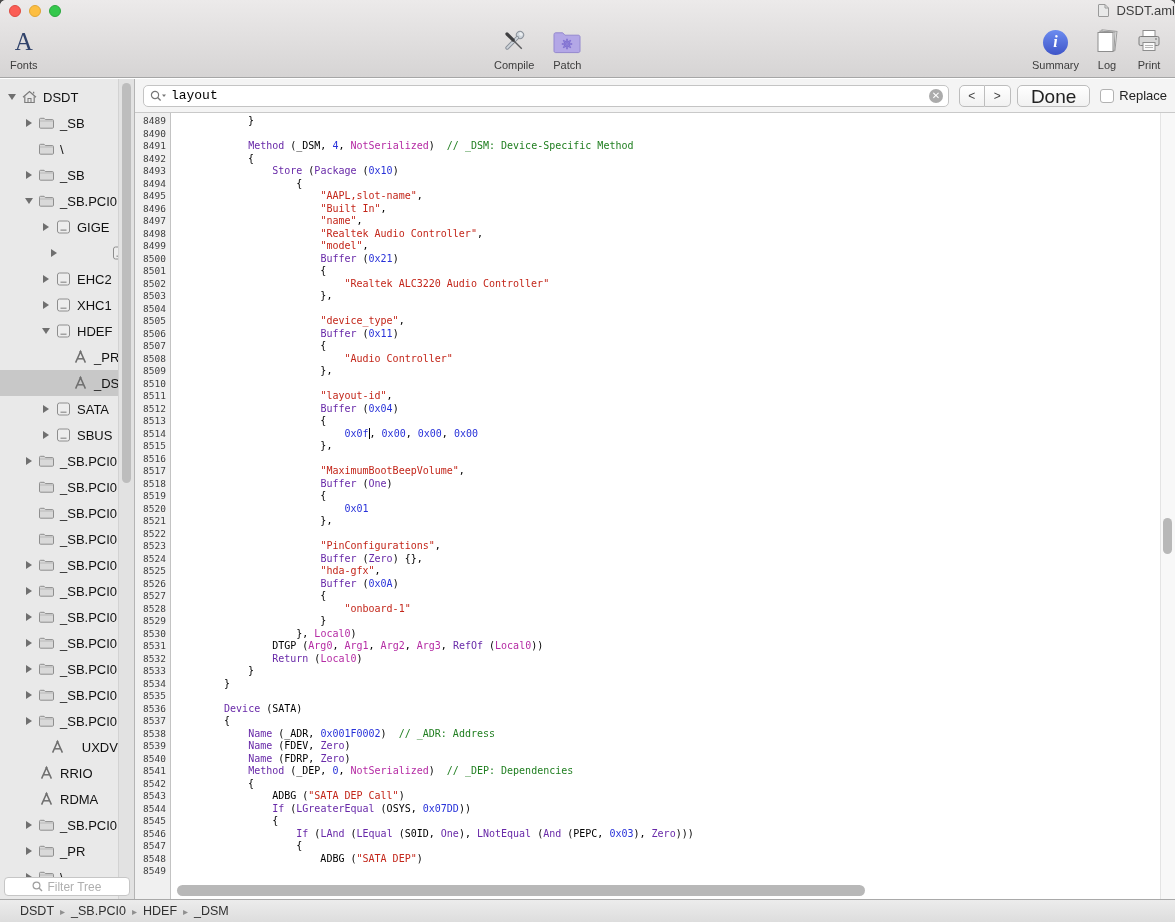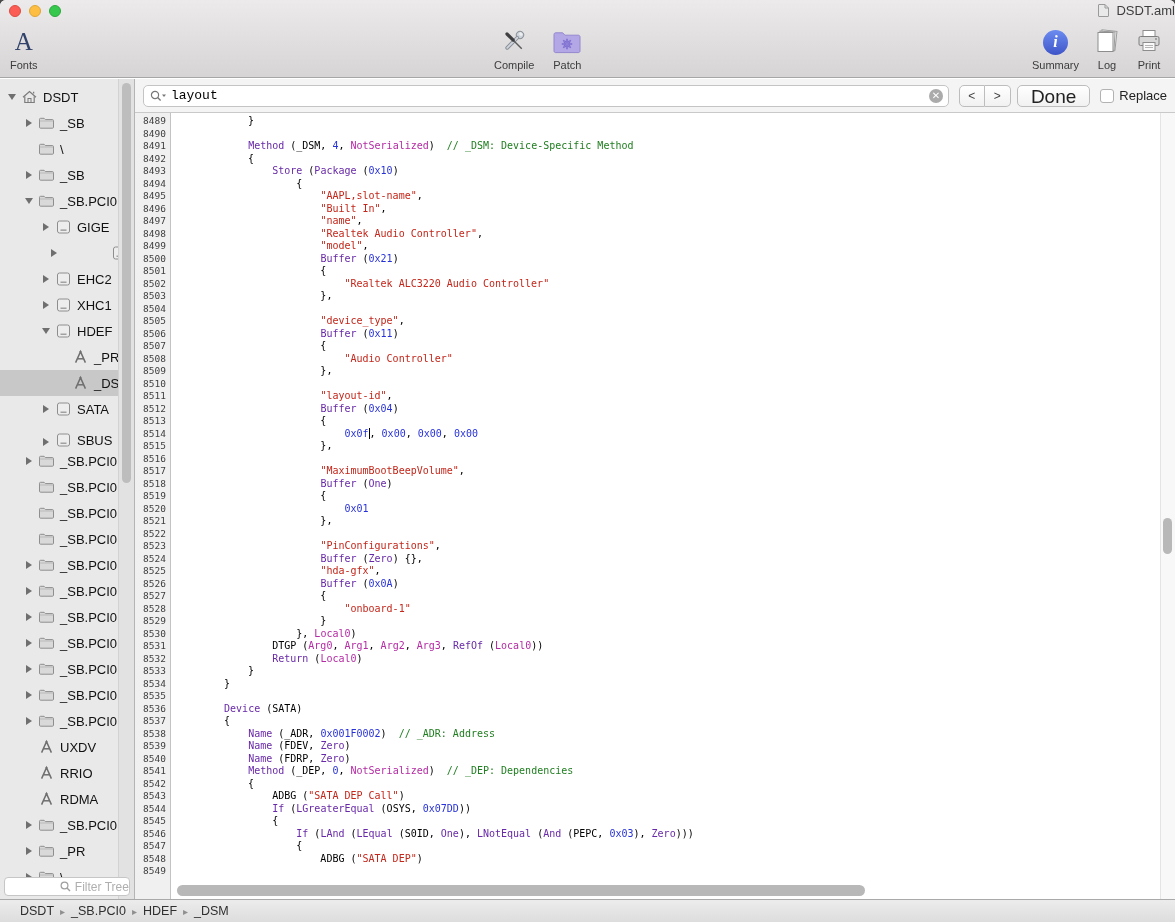--- a/index.html
+++ b/index.html
@@ -37,21 +37,21 @@
   .trow { position:relative; height:26px; display:flex; align-items:center; font-size:13px; color:#111; white-space:nowrap; }
   .trow.sel::before { content:""; position:absolute; left:0; right:-16px; top:0; bottom:0; background:var(--selection); }
   .trow > * { position:relative; }
   .disc { width:12px; height:12px; display:inline-flex; align-items:center; justify-content:center; flex:0 0 12px; }
   .disc .tri-r { width:0; height:0; border-left:6px solid #6f6f6f; border-top:4px solid transparent; border-bottom:4px solid transparent; }
   .disc .tri-d { width:0; height:0; border-top:6px solid #6f6f6f; border-left:4px solid transparent; border-right:4px solid transparent; }
   .ticon { width:17px; height:16px; margin:0 5px 0 3px; flex:0 0 17px; }
   .sb-track { position:absolute; top:0; bottom:0; right:0; width:16px; background:#e2e2e2; border-left:1px solid #d2d2d2; }
   .sb-thumb { position:absolute; top:4px; right:3px; width:9px; height:400px; border-radius:4.5px; background:#bdbdbd; }
   .filterbox { position:absolute; left:4px; right:4px; bottom:3px; height:19px; background:#fff; border:1px solid #c6c6c6;
-               border-radius:4px; display:flex; align-items:center; justify-content:flex-end; gap:4px;
+               border-radius:4px; display:flex; align-items:center; justify-content:center; gap:4px;
                font-size:12px; color:#afafaf; }
 
   
   .editor { position:relative; flex:1; display:flex; flex-direction:column; background:#fff; }
   .searchrow { height:34px; background:#f4f4f4; border-bottom:1px solid #c9c9c9; display:flex; align-items:center; padding:0 8px; }
   .searchfield { position:relative; height:22px; flex:0 0 806px; background:#fff; border:1px solid #c4c4c4; border-radius:5px;
                  display:flex; align-items:center; padding:0 24px 0 6px; }
   .searchfield input { border:none; outline:none; flex:1; font-size:13px; color:#000; background:transparent; margin-left:5px;
                        font-family:Liberation Mono, monospace; }
   .clearbtn { position:absolute; right:5px; top:3px; width:14px; height:14px; border-radius:50%; background:#ababab;
@@ -313,21 +313,21 @@
           <div class="trow" style="padding-left: 40px;">
             <span class="disc">
               <span class="tri-r"></span>
             </span>
             <span class="ticon"><svg width="17" height="16" viewBox="0 0 17 16">
                 <rect x="2.5" y="2" width="12" height="12" rx="2" fill="#ededed" stroke="#8e8e8e"></rect>
                 <line x1="5.5" y1="11.2" x2="11.5" y2="11.2" stroke="#8e8e8e" stroke-width="1.2"></line>
               </svg></span>
             <span>SATA</span>
           </div>
-          <div class="trow" style="padding-left: 40px; align-items: flex-end;">
+          <div class="trow" style="padding-left: 40px;">
             <span class="disc">
               <span class="tri-r"></span>
             </span>
             <span class="ticon"><svg width="17" height="16" viewBox="0 0 17 16">
                 <rect x="2.5" y="2" width="12" height="12" rx="2" fill="#ededed" stroke="#8e8e8e"></rect>
                 <line x1="5.5" y1="11.2" x2="11.5" y2="11.2" stroke="#8e8e8e" stroke-width="1.2"></line>
               </svg></span>
             <span>SBUS</span>
           </div>
           <div class="trow" style="padding-left: 23px;">
@@ -427,21 +427,21 @@
           <div class="trow" style="padding-left: 23px;">
             <span class="disc">
               <span class="tri-r"></span>
             </span>
             <span class="ticon"><svg width="17" height="16" viewBox="0 0 17 16">
                 <path d="M1.5 4.3c0-.6.4-1 1-1h3.6l1.3 1.3h7.1c.6 0 1 .4 1 1v6.6c0 .6-.4 1-1 1h-12c-.6 0-1-.4-1-1z" fill="#d9d9d9" stroke="#8e8e8e"></path>
                 <line x1="1.8" y1="6" x2="15.2" y2="6" stroke="#b9b9b9"></line>
               </svg></span>
             <span>_SB.PCI0.RP08</span>
           </div>
-          <div class="trow" style="padding-left: 23px;">
+          <div class="trow" style="padding-left: 23px; justify-content: space-between;">
             <span class="disc"></span>
             <span class="ticon"><svg width="17" height="16" viewBox="0 0 17 16">
                 <path d="M3.6 13.6 8.5 2.6l4.9 11" fill="none" stroke="#6f6f6f" stroke-width="1.5"></path>
                 <line x1="5.6" y1="9.8" x2="11.4" y2="9.8" stroke="#6f6f6f" stroke-width="1.5"></line>
                 <circle cx="8.5" cy="2.8" r="1.1" fill="#6f6f6f"></circle>
               </svg></span>
             <span>UXDV</span>
           </div>
           <div class="trow" style="padding-left: 23px;">
             <span class="disc"></span>

